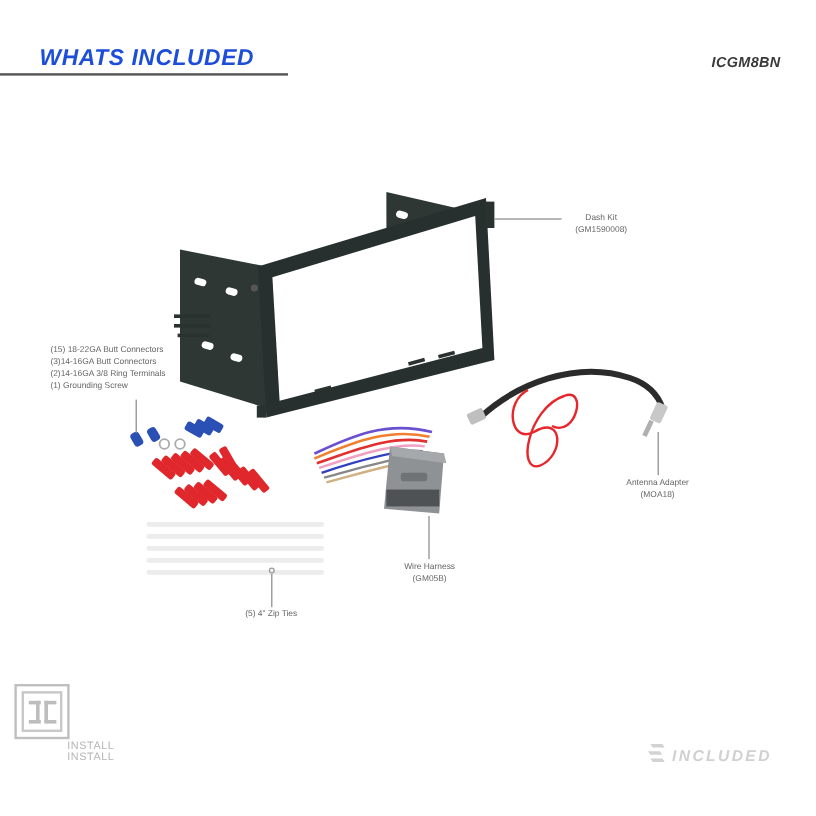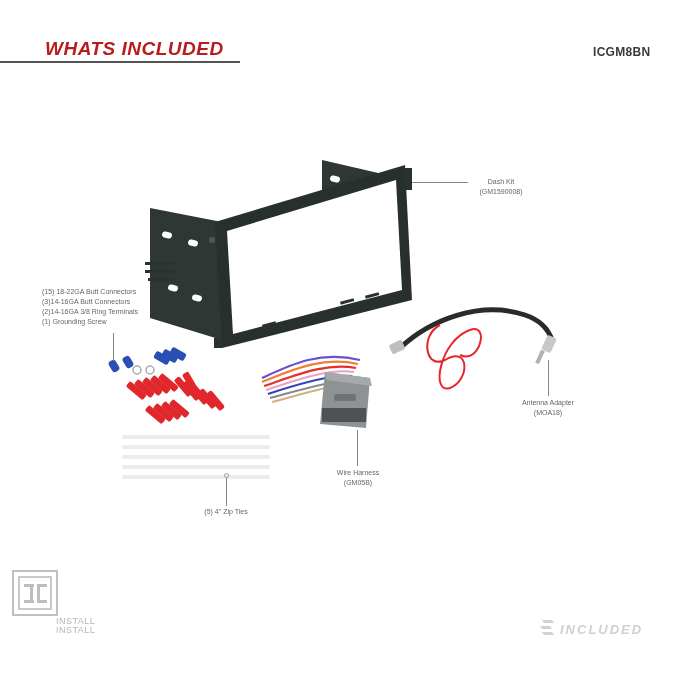--- a/index.html
+++ b/index.html
@@ -1,20 +1,20 @@
 <!DOCTYPE html>
 <html><head>
 <meta charset="utf-8">
 <style>
   html, body { margin:0; padding:0; background:#ffffff; }
   body { width:680px; height:680px; position:relative; overflow:hidden; font-family:"Liberation Sans", sans-serif; color:#333; }
   .abs { position:absolute; }
-  .title { left:45px; top:38px; font-size:19px; font-weight:bold; font-style:italic; color:#b91c1c; letter-spacing:0.5px; }
+  .title { left:33px; top:38px; font-size:19px; font-weight:bold; font-style:italic; color:#1d4ed8; letter-spacing:0.5px; }
   .title-rule { left:0; top:61px; width:240px; height:2px; background:#555; }
-  .sku { left:593px; top:45px; font-size:12px; font-weight:bold; color:#3a3a3a; letter-spacing:0.3px; }
+  .sku { left:593px; top:45px; font-size:12px; font-weight:bold; font-style:italic; color:#3a3a3a; letter-spacing:0.3px; }
   .label { font-size:7px; color:#666; line-height:10px; text-align:center; white-space:nowrap; }
   .label-left { text-align:left; }
   .leader { background:#888; }
   .logo-ic { left:12px; top:570px; width:46px; height:46px; border:2px solid #bfbfbf; box-sizing:border-box; }
   .logo-ic .inner { position:absolute; left:4px; top:4px; width:34px; height:34px; border:2px solid #c8c8c8; box-sizing:border-box; }
   .logo-ic .bar { position:absolute; background:#bdbdbd; }
   .logo-text { left:12px; top:617px; font-size:9px; color:#b5b5b5; line-height:9px; letter-spacing:0.5px;margin-left:44px; }
   .scosche { left:560px; top:622px; font-size:13px; font-style:italic; font-weight:bold; color:#d0d0d0; letter-spacing:2px; }
   .scosche-mark { left:540px; top:620px; width:14px; height:16px; }
 </style>

